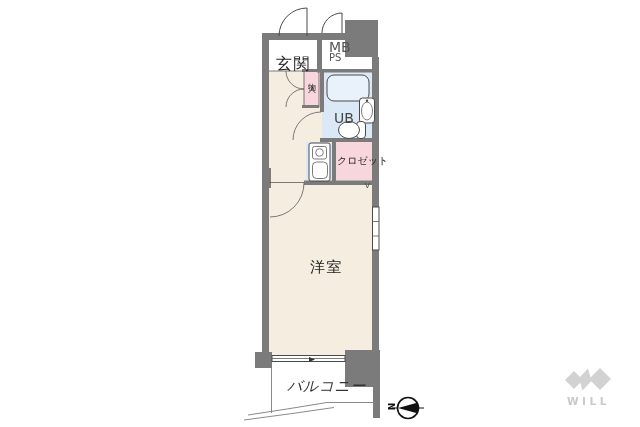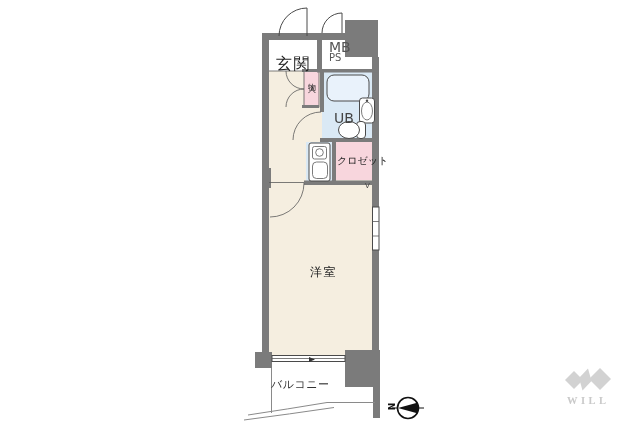--- a/index.html
+++ b/index.html
@@ -7,21 +7,21 @@
          font-family:"DejaVu Sans","Liberation Sans",sans-serif;}
   #plan-svg{position:absolute;left:0;top:0;}
   .ln{stroke:#4a4a4a;stroke-width:1;fill:none;}
   .ln-thin{stroke:#5a5a5a;stroke-width:0.8;fill:none;}
   .wstroke{stroke:#4a4a4a;stroke-width:1;}
   .rail{stroke:#8a8a8a;stroke-width:1;fill:none;}
   .lbl{position:absolute;color:#222222;white-space:nowrap;line-height:1;}
   .lbl-sm{color:#555555;}
   .vert{writing-mode:vertical-rl;text-orientation:upright;}
   .compass-n{transform:rotate(90deg);font-weight:bold;}
-  .brand-text{font-weight:bold;letter-spacing:3.5px;color:#c9c9c9;font-family:Liberation Serif, serif;}
+  .brand-text{font-weight:bold;letter-spacing:3.5px;color:#c9c9c9;}
 </style>
 </head>
 <body>
 
 <div id="stage">
 
   <svg id="plan-svg" width="640" height="427" viewBox="0 0 640 427">
 
     <g fill="#f5eee0">
       <rect x="269" y="40" width="103" height="317"></rect>
@@ -112,18 +112,18 @@
       <polygon points="589,379 600,368 611,379 600,390"></polygon>
     </g>
   </svg>
 
   <div class="lbl" style="left:276px;top:56px;font-size:16px;letter-spacing:1.5px;">玄関</div>
   <div class="lbl lbl-sm" style="left:329px;top:40px;font-size:14px;">MB</div>
   <div class="lbl lbl-sm" style="left:329px;top:53px;font-size:10px;">PS</div>
   <div class="lbl vert" style="left:307px;top:77px;font-size:8px;letter-spacing:1px;">物入</div>
   <div class="lbl" style="left:334px;top:111px;font-size:14px;color:#444444;">UB</div>
   <div class="lbl" style="left:337px;top:156px;font-size:10px;">クロゼット</div>
-  <div class="lbl" style="left:310px;top:260px;font-size:12px;letter-spacing:1.5px;margin-top:6px;">洋室</div>
-  <div class="lbl" style="left:271px;top:379px;font-size:11px;letter-spacing:0.5px;color:#333333;">バルコニー</div>
+  <div class="lbl" style="left:310px;top:260px;font-size:15px;letter-spacing:1.5px;">洋室</div>
+  <div class="lbl" style="left:287px;top:379px;font-size:15px;letter-spacing:0.5px;color:#333333;font-style:italic;">バルコニー</div>
   <div class="lbl" style="left:365px;top:183px;font-size:7px;color:#444444;">V</div>
   <div class="lbl compass-n" style="left:387px;top:402px;font-size:9px;color:#111111;">N</div>
   <div class="lbl brand-text" style="left:567px;top:396px;font-size:10.5px;">WILL</div>
 </div>
 
 </body></html>

